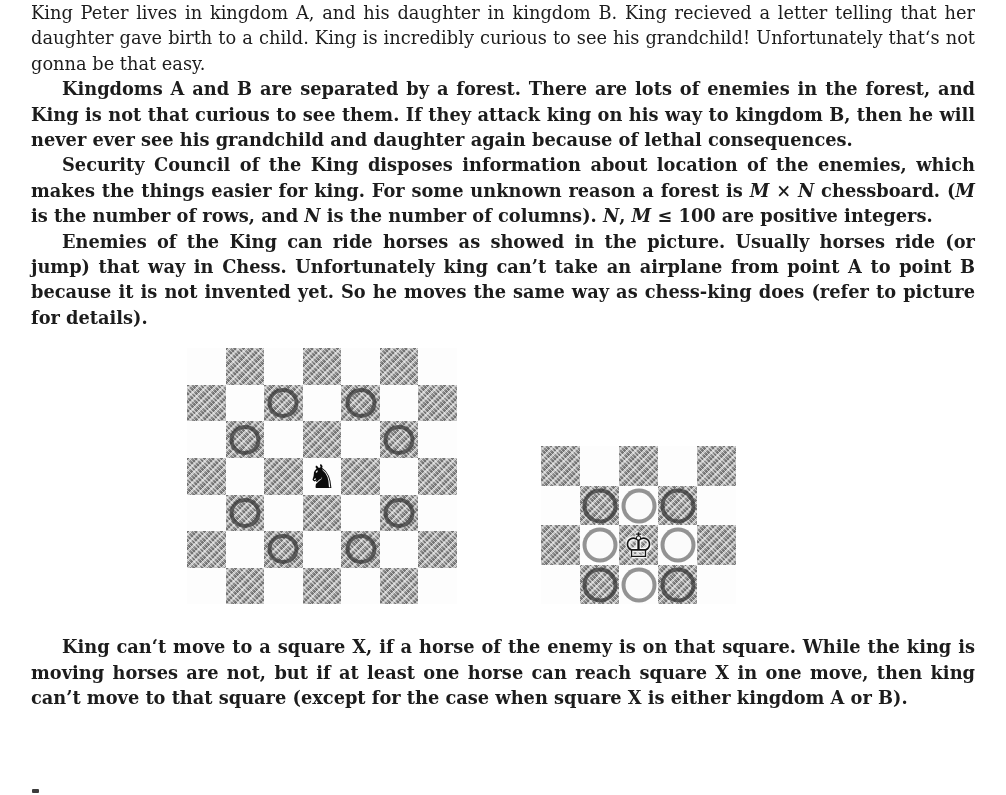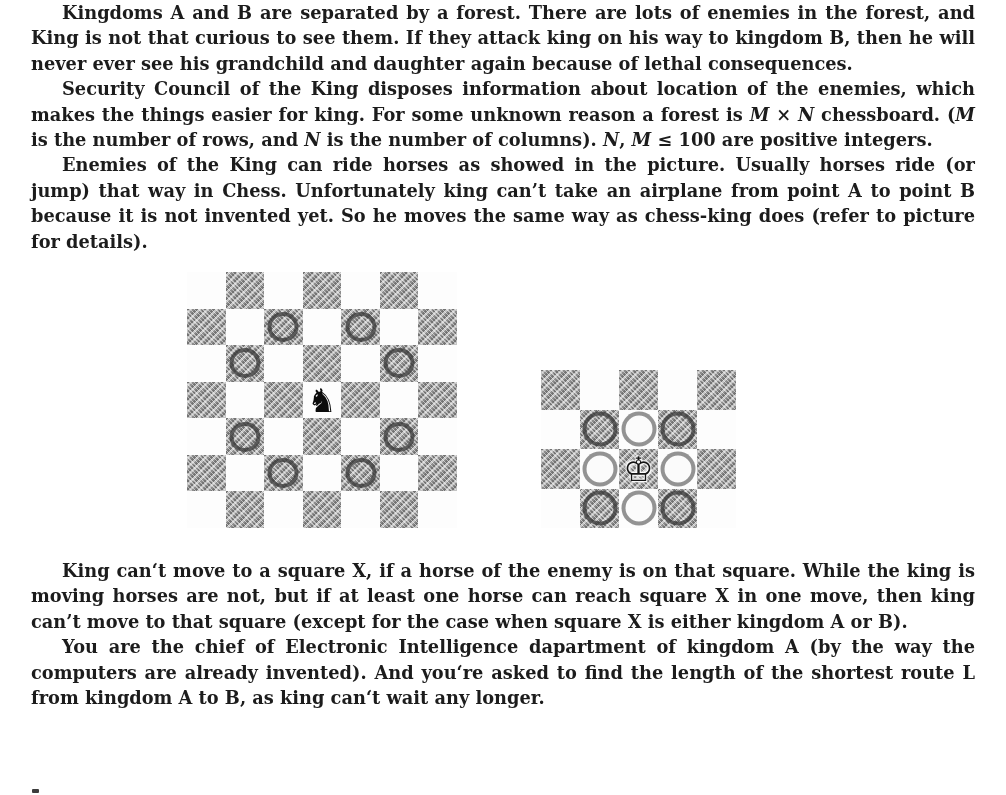--- a/index.html
+++ b/index.html
@@ -46,20 +46,21 @@
     font-size:34px;color:#141414;
     text-shadow:0 0 2px #fff,0 0 3px #fff,1px 1px 1px #fff,-1px -1px 1px #fff;
   }
   .partial-glyph{position:absolute;left:32px;top:789px;width:7px;height:4px;background:#3c3c3c;border-radius:1px;}
 </style>
 </head>
 <body>
 
 <div class="page">
   <div class="text-block" id="para-top">
+      <p class="para"><span class="">King Peter lives in kingdom A, and his daughter in kingdom B. King recieved a letter telling that her daughter gave birth to a child. King is incredibly curious to see his grandchild! Unfortunately that‘s not gonna be that easy.</span></p>
       <p class="para indent"><span class="">Kingdoms A and B are separated by a forest. There are lots of enemies in the forest, and King is not that curious to see them. If they attack king on his way to kingdom B, then he will never ever see his grandchild and daughter again because of lethal consequences.</span></p>
       <p class="para indent"><span class="">Security Council of the King disposes information about location of the enemies, which makes the things easier for king. For some unknown reason a forest is </span><span class="math">M</span><span class=""> × </span><span class="math">N</span><span class=""> chessboard. (</span><span class="math">M</span><span class=""> is the number of rows, and </span><span class="math">N</span><span class=""> is the number of columns). </span><span class="math">N</span><span class="">, </span><span class="math">M</span><span class=""> ≤ 100 are positive integers.</span></p>
       <p class="para indent"><span class="">Enemies of the King can ride horses as showed in the picture. Usually horses ride (or jump) that way in Chess. Unfortunately king can’t take an airplane from point A to point B because it is not invented yet. So he moves the same way as chess-king does (refer to picture for details).</span></p>
     </div>
 
   <div class="figure-row">
     <div class="board board-knight" id="board-knight">
         <div class="sq light"></div>
         <div class="sq dark"></div>
         <div class="sq light"></div>
@@ -165,17 +166,16 @@
         </div>
         <div class="sq dark">
           <div class="circle on-dark"></div>
         </div>
         <div class="sq light"></div>
       </div>
   </div>
 
   <div class="text-block" id="para-bottom">
       <p class="para indent"><span class="">King can‘t move to a square X, if a horse of the enemy is on that square. While the king is moving horses are not, but if at least one horse can reach square X in one move, then king can’t move to that square (except for the case when square X is either kingdom A or B).</span></p>
-      <p class="para indent"><span class="">You are the chief of Electronic Intelligence dapartment of kingdom A (by the way the computers are already invented). And you‘re asked to find the length of the shortest route L from kingdom A to B, as king can‘t wait any longer.</span></p>
     </div>
 
   <div class="partial-glyph"></div>
 </div>
 
 </body></html>

